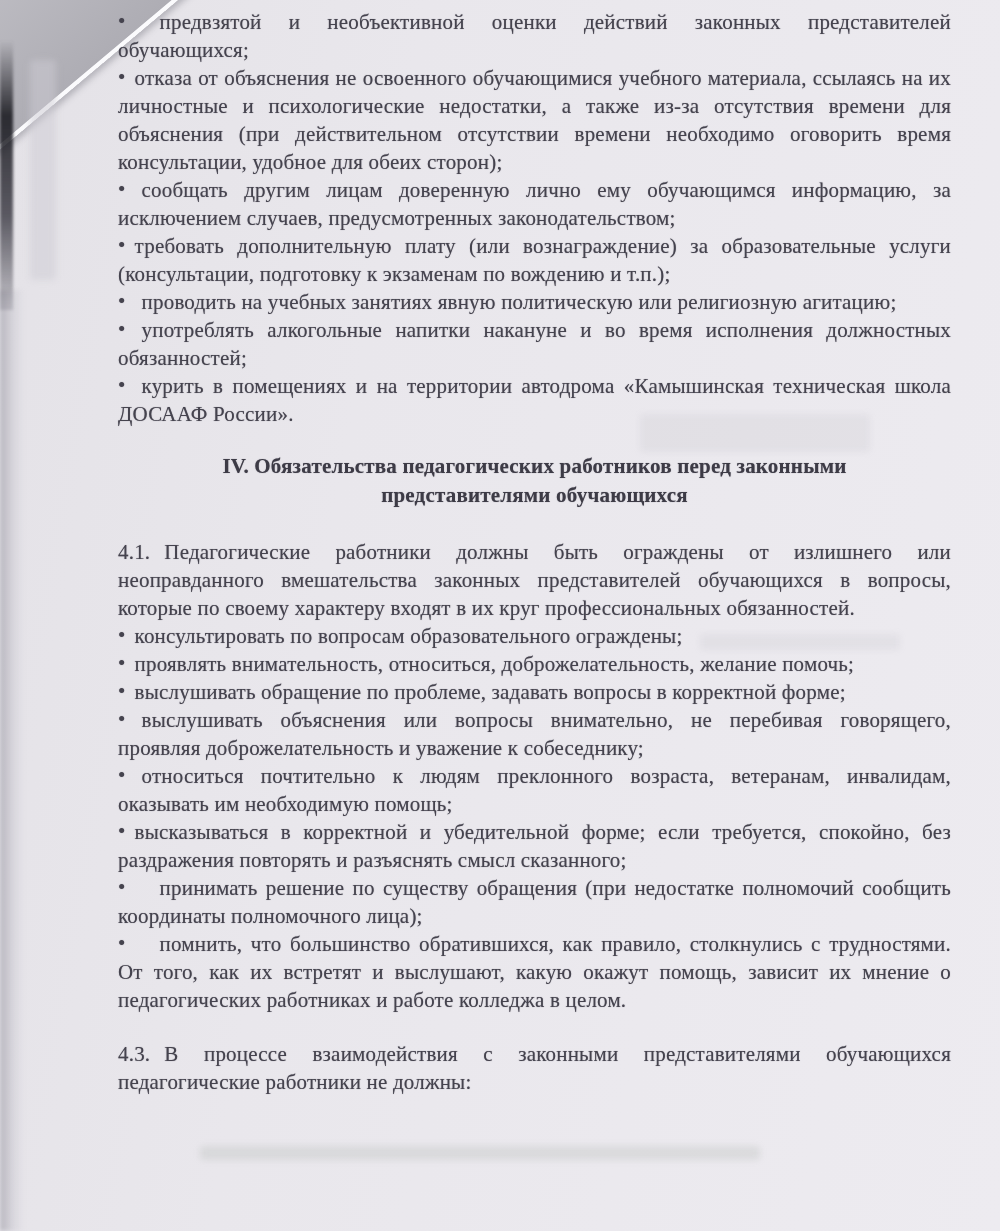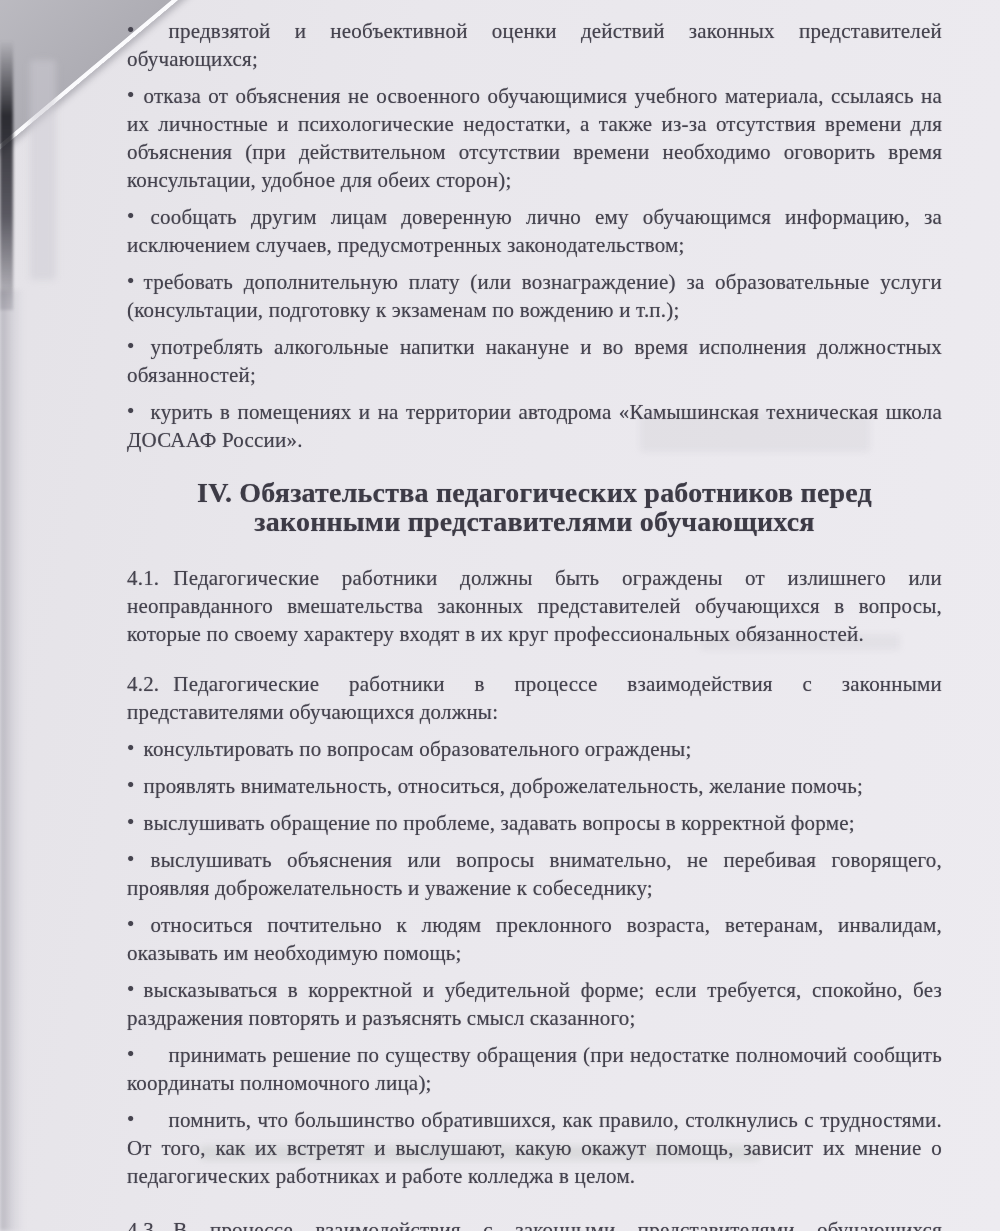--- a/index.html
+++ b/index.html
@@ -41,28 +41,28 @@
   .smudge.s2{top:414px;left:640px;width:230px;height:38px;background:rgba(150,150,160,.10);}
   .smudge.s3{top:634px;left:700px;width:200px;height:16px;background:rgba(150,150,160,.10);}
   .smudge.s4{top:60px;left:30px;width:26px;height:220px;background:rgba(205,204,211,.5);}
   
   .content{
     position:absolute;left:118px;top:8px;width:833px;
     font-size:21px;line-height:28px;color:var(--ink);
     text-shadow:0 0 1px rgba(64,62,74,.55);
     letter-spacing:.2px;
   }
-  p{margin:9px;text-align:justify;}
+  p{margin:0;text-align:justify;}
   .item .b{display:inline-block;transform:translateY(-1px);}
   .item.g1 .b{margin-right:9px;}
   .item.g2 .b{margin-right:16px;}
   .item.g3 .b{margin-right:34px;}
   .heading{
     margin:24px auto 28px;width:780px;max-width:100%;
-    text-align:center;font-weight:bold;font-size:28px;line-height:29px;
+    text-align:center;font-weight:bold;font-size:21px;line-height:29px;
     color:#3d3b46;
   }
   .clause{margin-top:22px;}
   .clause .num{margin-right:14px;}
   .clause.first{margin-top:24px;}
   .clause.last{margin-top:26px;}
 </style>
 </head>
 <body>
 
@@ -76,29 +76,29 @@
   <div class="smudge s3"></div>
   <div class="smudge s4"></div>
 
   <div class="content">
 
     <div>
       <p class="item g3"><span class="b">•</span><span>предвзятой и необъективной оценки действий законных представителей обучающихся;</span></p>
       <p class="item g1"><span class="b">•</span><span>отказа от объяснения не освоенного обучающимися учебного материала, ссылаясь на их личностные и психологические недостатки, а также из-за отсутствия времени для объяснения (при действительном отсутствии времени необходимо оговорить время консультации, удобное для обеих сторон);</span></p>
       <p class="item g2"><span class="b">•</span><span>сообщать другим лицам доверенную лично ему обучающимся информацию, за исключением случаев, предусмотренных законодательством;</span></p>
       <p class="item g1"><span class="b">•</span><span>требовать дополнительную плату (или вознаграждение) за образовательные услуги (консультации, подготовку к экзаменам по вождению и т.п.);</span></p>
+      <p class="item g2"><span class="b">•</span><span>проводить на учебных занятиях явную политическую или религиозную агитацию;</span></p>
       <p class="item g2"><span class="b">•</span><span>употреблять алкогольные напитки накануне и во время исполнения должностных обязанностей;</span></p>
       <p class="item g2"><span class="b">•</span><span>курить в помещениях и на территории автодрома «Камышинская техническая школа ДОСААФ России».</span></p>
     </div>
 
     <h2 class="heading">IV. Обязательства педагогических работников перед законными представителями обучающихся</h2>
 
     <p class="clause first"><span class="num">4.1.</span><span>Педагогические работники должны быть ограждены от излишнего или неоправданного вмешательства законных представителей обучающихся в вопросы, которые по своему характеру входят в их круг профессиональных обязанностей.</span></p>
 
-    <p class="clause"><span class="num">4.2.</span><span>Педагогические работники в процессе взаимодействия с законными представителями обучающихся должны:</span></p>
 
     <div>
       <p class="item g1"><span class="b">•</span><span>консультировать по вопросам образовательного ограждены;</span></p>
       <p class="item g1"><span class="b">•</span><span>проявлять внимательность, относиться, доброжелательность, желание помочь;</span></p>
       <p class="item g1"><span class="b">•</span><span>выслушивать обращение по проблеме, задавать вопросы в корректной форме;</span></p>
       <p class="item g2"><span class="b">•</span><span>выслушивать объяснения или вопросы внимательно, не перебивая говорящего, проявляя доброжелательность и уважение к собеседнику;</span></p>
       <p class="item g2"><span class="b">•</span><span>относиться почтительно к людям преклонного возраста, ветеранам, инвалидам, оказывать им необходимую помощь;</span></p>
       <p class="item g1"><span class="b">•</span><span>высказываться в корректной и убедительной форме; если требуется, спокойно, без раздражения повторять и разъяснять смысл сказанного;</span></p>
       <p class="item g3"><span class="b">•</span><span>принимать решение по существу обращения (при недостатке полномочий сообщить координаты полномочного лица);</span></p>
       <p class="item g3"><span class="b">•</span><span>помнить, что большинство обратившихся, как правило, столкнулись с трудностями. От того, как их встретят и выслушают, какую окажут помощь, зависит их мнение о педагогических работниках и работе колледжа в целом.</span></p>

